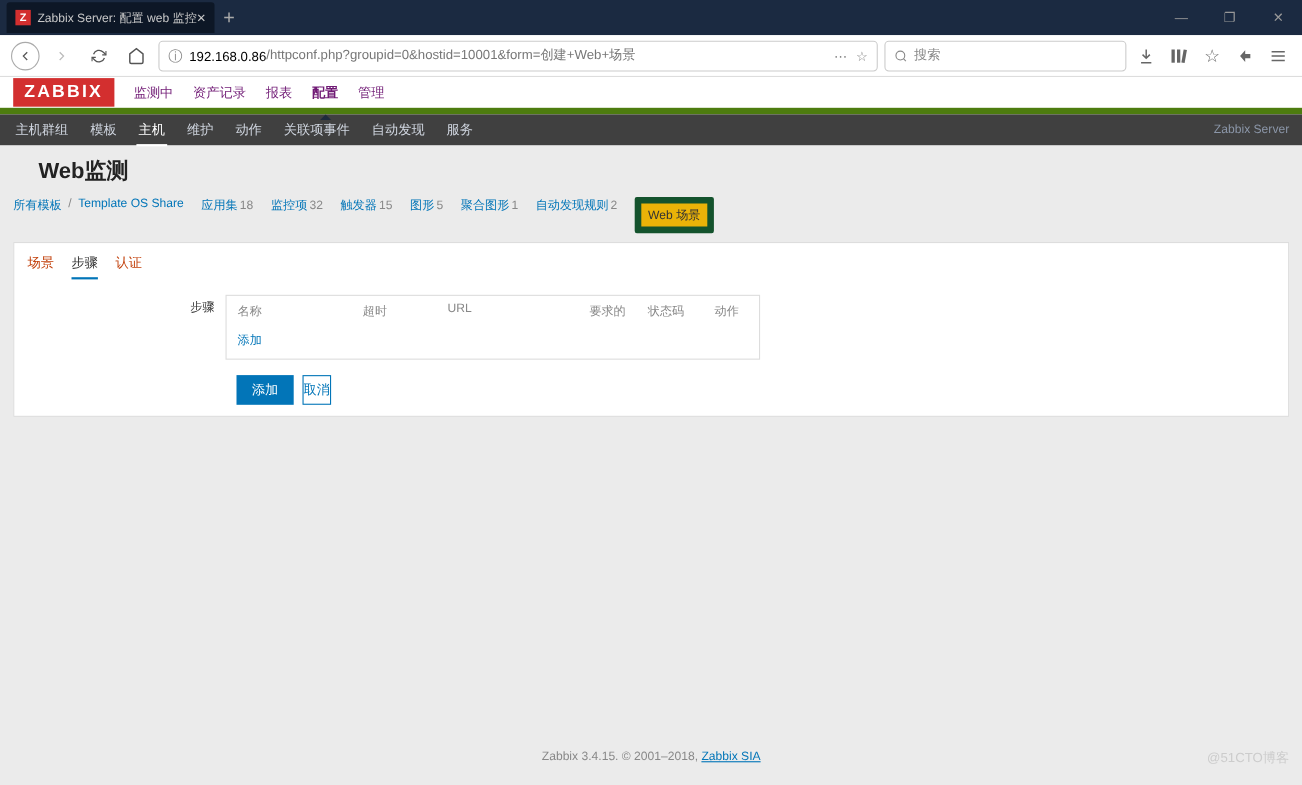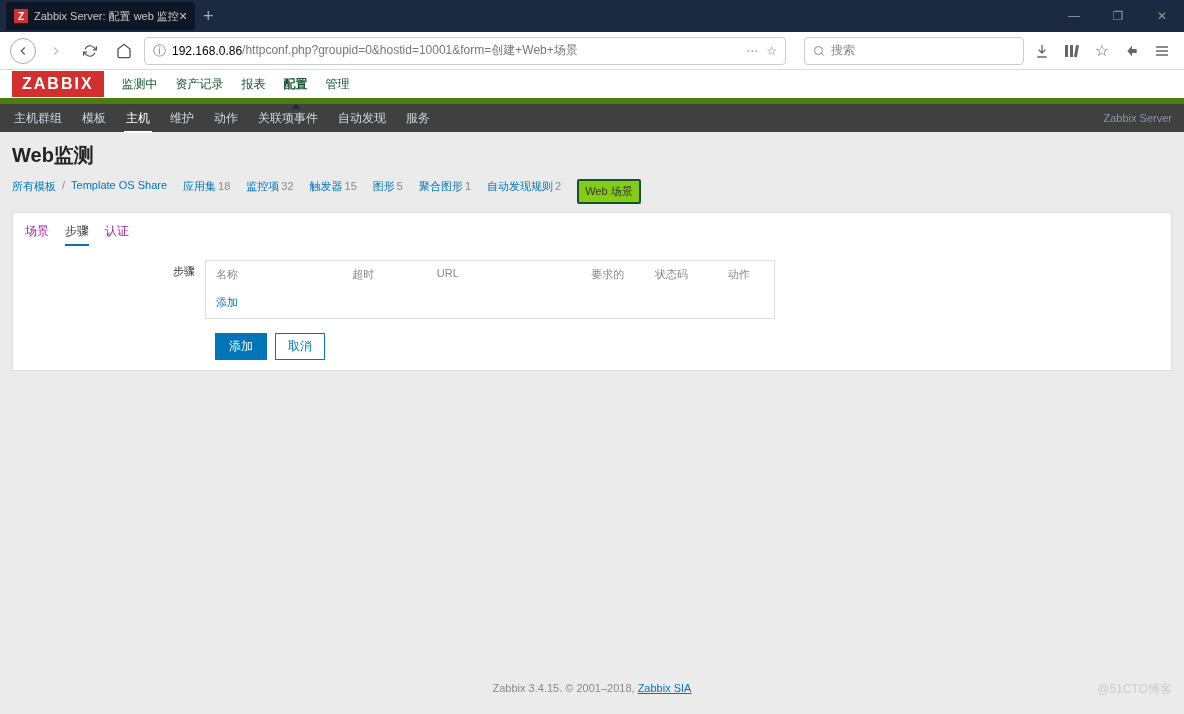--- a/index.html
+++ b/index.html
@@ -15,72 +15,72 @@
 .win-btn { width: 44px; height: 32px; display: flex; align-items: center; justify-content: center; color: #999; font-size: 12px; cursor: pointer; }
 
 .browser-toolbar { background: #fff; height: 38px; display: flex; align-items: center; padding: 0 10px; border-bottom: 1px solid #ddd; gap: 6px; }
 .nav-btn { width: 28px; height: 28px; display: flex; align-items: center; justify-content: center; color: #555; cursor: pointer; border-radius: 4px; }
 .nav-btn.disabled { color: #bbb; }
 .nav-btn.circle { border: 1px solid #aaa; border-radius: 50%; width: 26px; height: 26px; }
 .url-bar { flex: 1; height: 28px; border: 1px solid #ccc; border-radius: 4px; display: flex; align-items: center; padding: 0 8px; font-size: 12px; color: #777; }
 .url-bar .domain { color: #000; }
 .url-info { color: #888; margin-right: 6px; font-size: 13px; }
 .url-actions { margin-left: auto; display: flex; gap: 8px; color: #888; }
-.search-bar { width: 220px; height: 28px; border: 1px solid #ccc; border-radius: 4px; display: flex; align-items: center; padding: 0 8px; font-size: 12px; color: #888; margin-left: 12px; }
+.search-bar { width: 220px; height: 28px; border: 1px solid #ccc; border-radius: 4px; display: flex; align-items: center; padding: 0 8px; font-size: 12px; color: #888; }
 .tb-icon { width: 24px; height: 24px; display: flex; align-items: center; justify-content: center; color: #666; cursor: pointer; }
 
 
 .zbx-header { background: #fff; height: 34px; display: flex; align-items: center; padding: 0 12px; border-bottom: 6px solid #4d7c0f; }
 .zbx-logo { background: #d32f2f; color: #fff; font-weight: bold; font-size: 16px; padding: 4px 10px; letter-spacing: 2px; margin-right: 18px; }
-.zbx-nav { display: flex; gap: 18px; font-size: 12px; color: #14532d; }
+.zbx-nav { display: flex; gap: 18px; font-size: 12px; color: #701a75; }
 .zbx-nav-item { cursor: pointer; padding: 8px 0; }
 .zbx-nav-item.active { font-weight: bold; position: relative; }
 .zbx-nav-item.active::after { content: ""; position: absolute; bottom: -8px; left: 50%; transform: translateX(-50%); border: 5px solid transparent; border-bottom-color: #1f2b3e; }
 .zbx-header-right { margin-left: auto; display: flex; align-items: center; gap: 10px; }
 .zbx-search { width: 160px; height: 22px; background: #f5f5f5; border: 1px solid #ddd; border-radius: 2px; display: flex; align-items: center; justify-content: flex-end; padding: 0 6px; color: #999; }
 .share-badge { background: #0275b8; color: #fff; font-size: 9px; padding: 1px 3px; border-radius: 2px; margin-right: 2px; }
 .zbx-hicon { color: #888; cursor: pointer; font-size: 13px; }
 
 
 .zbx-subnav { background: #404040; height: 28px; display: flex; align-items: center; padding: 0 12px; font-size: 12px; color: #d0d6e0; gap: 16px; }
 .zbx-subnav-item { cursor: pointer; padding: 6px 2px; }
 .zbx-subnav-item.active { color: #fff; border-bottom: 2px solid #fff; padding-bottom: 4px; }
 .zbx-subnav-right { margin-left: auto; color: #8b96a8; font-size: 11px; }
 
 
 .page { padding: 10px 12px; }
-.page-title { font-size: 20px; color: #222; margin-bottom: 10px; }
+.page-title { font-size: 20px; color: #222; margin-bottom: 10px; margin-left: 23px; }
 .filter-row { display: flex; align-items: flex-start; gap: 6px; font-size: 11px; margin-bottom: 8px; flex-wrap: wrap; }
 .filter-link { color: #0275b8; cursor: pointer; }
 .filter-sep { color: #888; }
 .filter-item { color: #0275b8; cursor: pointer; margin-left: 10px; }
 .filter-count { color: #888; margin-left: 2px; }
-.filter-item.selected { background: #84cc16; border: 2px solid #14532d; padding: 3px 6px; color: #333; border-radius: 2px; }
+.filter-item.selected { background: #eab308; border: 6px solid #14532d; padding: 3px 6px; color: #333; border-radius: 2px; }
 
 .content-box { background: #fff; border: 1px solid #ddd; padding: 10px 12px; }
 .tabs { display: flex; gap: 16px; font-size: 12px; margin-bottom: 14px; }
-.tab-item { color: #a21caf; cursor: pointer; padding-bottom: 4px; }
+.tab-item { color: #c2410c; cursor: pointer; padding-bottom: 4px; }
 .tab-item.active { color: #333; border-bottom: 2px solid #0275b8; }
 
 .form-row { display: flex; align-items: flex-start; }
 .form-label { width: 180px; text-align: right; font-size: 11px; color: #333; padding-right: 10px; padding-top: 4px; }
-.steps-table { border: 1px solid #ddd; width: 570px; }
+.steps-table { border: 1px solid #ddd; width: 486px; }
 .steps-header { display: flex; font-size: 11px; color: #888; padding: 6px 10px; }
 .col-name { width: 150px; }
 .col-timeout { width: 50px; }
 .col-url { width: 170px; margin-left: 39px; }
 .col-required { width: 70px; }
 .col-status { width: 80px; }
 .col-action { width: 40px; }
 .steps-add { padding: 4px 10px 8px; }
 .link-add { color: #0275b8; font-size: 11px; cursor: pointer; }
 
 .form-buttons { margin-left: 190px; margin-top: 14px; display: flex; gap: 8px; }
 .btn-primary { background: #0275b8; color: #fff; border: none; padding: 5px 14px; font-size: 12px; cursor: pointer; }
-.btn-secondary { background: #fff; color: #0275b8; border: 1px solid #0275b8; padding: 4px 12px; font-size: 12px; cursor: pointer; }
+.btn-secondary { background: #fff; color: #0275b8; border: 1px solid #0275b8; padding: 4px 0; font-size: 12px; cursor: pointer; }
 
 .footer { position: absolute; bottom: 20px; width: 100%; text-align: center; font-size: 11px; color: #888; }
 .footer a { color: #0275b8; text-decoration: underline; }
 .watermark { position: absolute; bottom: 16px; right: 12px; color: #ccc; font-size: 12px; }
 
 svg { display: block; }
 </style>
 </head>
 <body>
 

